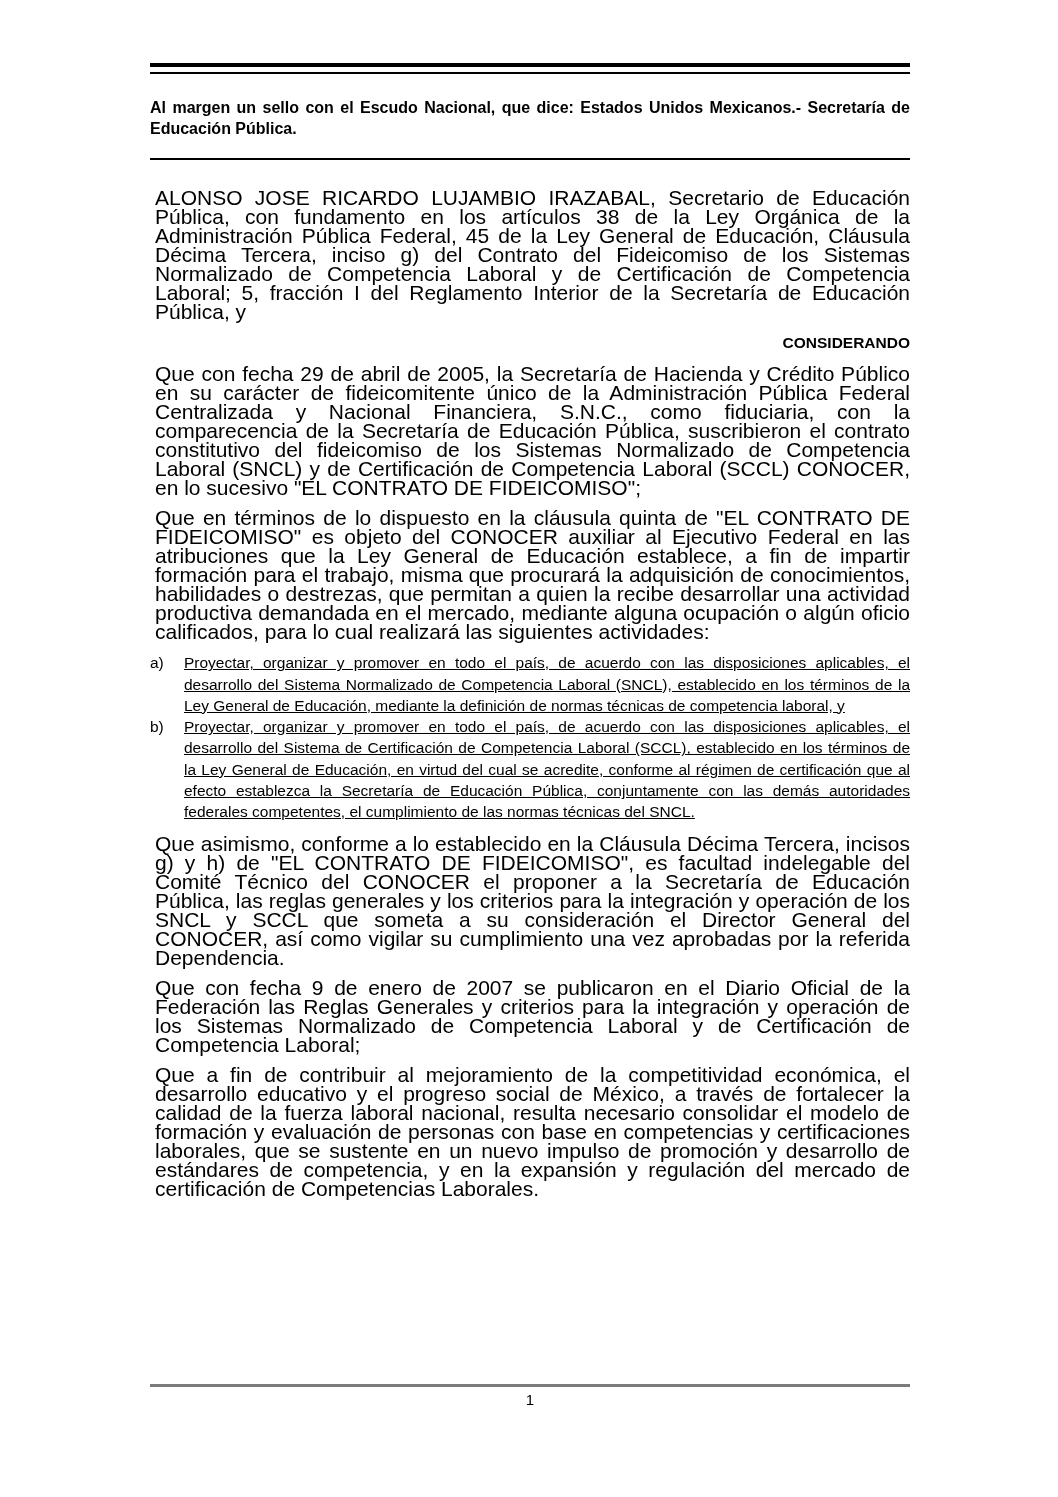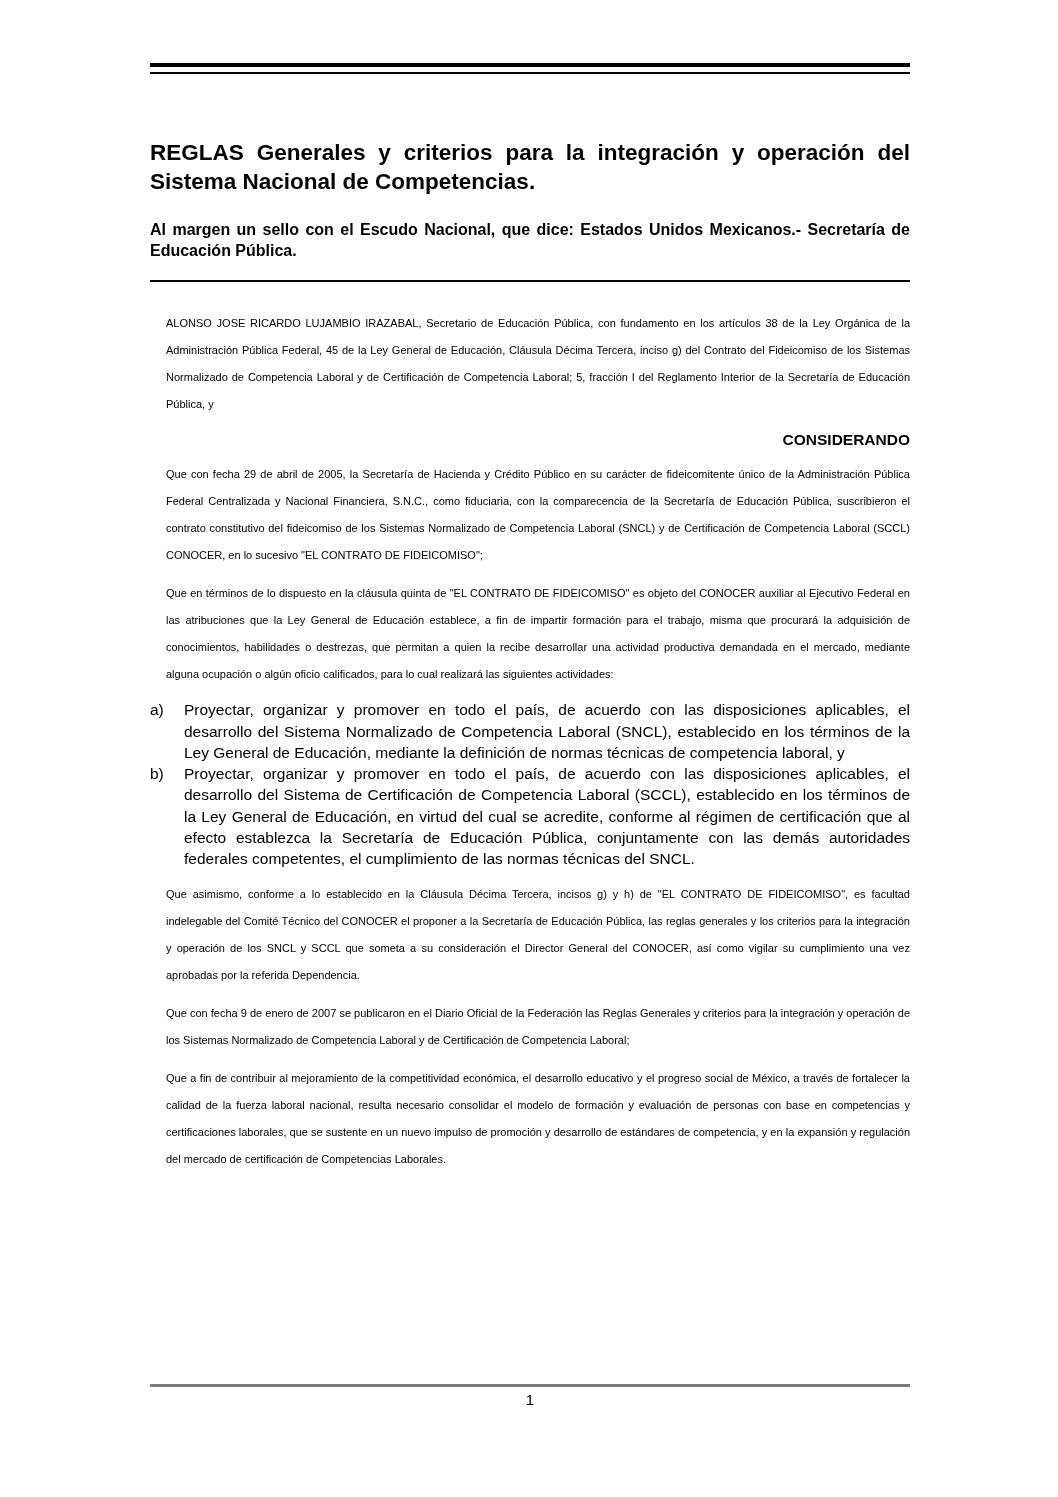--- a/index.html
+++ b/index.html
@@ -39,23 +39,23 @@
     line-height: 21px;
     text-align: justify;
   }
   .divider {
     margin-top: 19px;
     border-top: 2px solid #000000;
     height: 0;
     width: 100%;
   }
   .body-par {
-    margin: 11px 0 0 16px;
-    font-size: 11px;
-    line-height: 27px;
+    margin: 11px 0 0 5px;
+    font-size: 21px;
+    line-height: 19px;
     text-align: justify;
   }
   .body-par.first-after-divider {
     margin-top: 28px;
   }
   .section-heading {
     margin: 11px 0 0 0;
     font-size: 15.5px;
     font-weight: bold;
     line-height: 21.3px;
@@ -70,20 +70,21 @@
     line-height: 21.3px;
   }
   .list-marker {
     width: 34px;
     flex-shrink: 0;
     text-align: left;
   }
   .list-item-text {
     flex: 1;
     text-align: justify;
+    text-decoration: underline;
   }
   .footer {
     position: absolute;
     left: 150px;
     right: 148px;
     top: 1384px;
   }
   .footer-rule {
     border-top: 3px solid #7b7b7b;
     height: 0;
@@ -96,21 +97,20 @@
     line-height: 19px;
   }
 </style>
 </head>
 <body>
 
 <div class="page">
 
   <div class="top-rule"></div>
 
-  <h1 class="doc-title">REGLAS Generales y criterios para la integración y operación del Sistema Nacional de Competencias.</h1>
 
   <p class="margin-note">Al margen un sello con el Escudo Nacional, que dice: Estados Unidos Mexicanos.- Secretaría de Educación Pública.</p>
 
   <div class="divider"></div>
 
   <p class="body-par first-after-divider">ALONSO JOSE RICARDO LUJAMBIO IRAZABAL, Secretario de Educación Pública, con fundamento en los artículos 38 de la Ley Orgánica de la Administración Pública Federal, 45 de la Ley General de Educación, Cláusula Décima Tercera, inciso g) del Contrato del Fideicomiso de los Sistemas Normalizado de Competencia Laboral y de Certificación de Competencia Laboral; 5, fracción I del Reglamento Interior de la Secretaría de Educación Pública, y</p>
 
   <h2 class="section-heading">CONSIDERANDO</h2>
 
   <p class="body-par">Que con fecha 29 de abril de 2005, la Secretaría de Hacienda y Crédito Público en su carácter de fideicomitente único de la Administración Pública Federal Centralizada y Nacional Financiera, S.N.C., como fiduciaria, con la comparecencia de la Secretaría de Educación Pública, suscribieron el contrato constitutivo del fideicomiso de los Sistemas Normalizado de Competencia Laboral (SNCL) y de Certificación de Competencia Laboral (SCCL) CONOCER, en lo sucesivo "EL CONTRATO DE FIDEICOMISO";</p>

